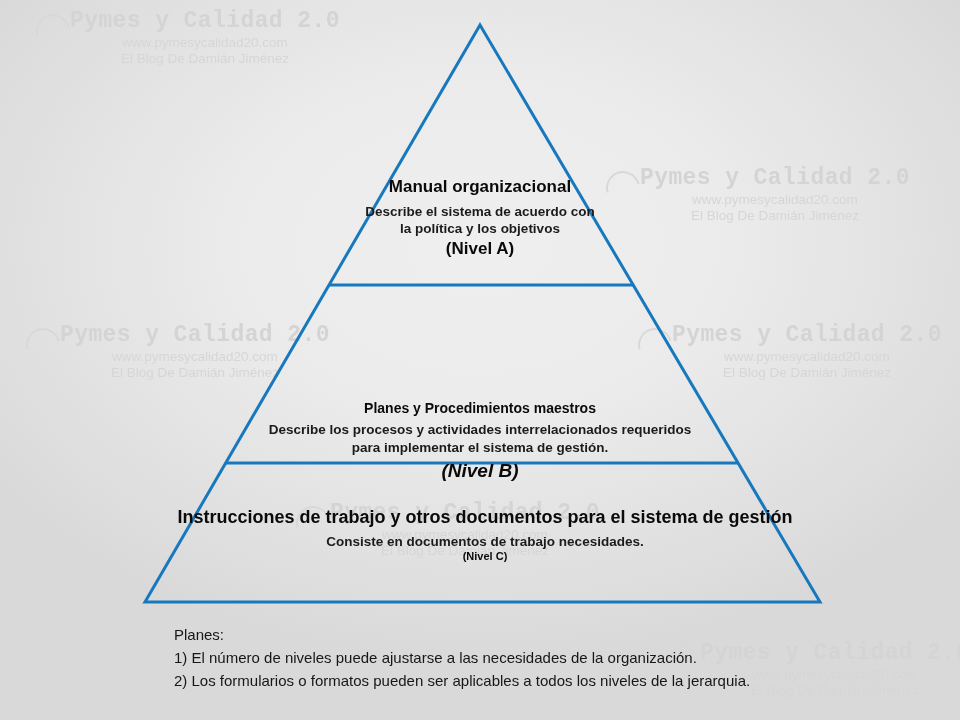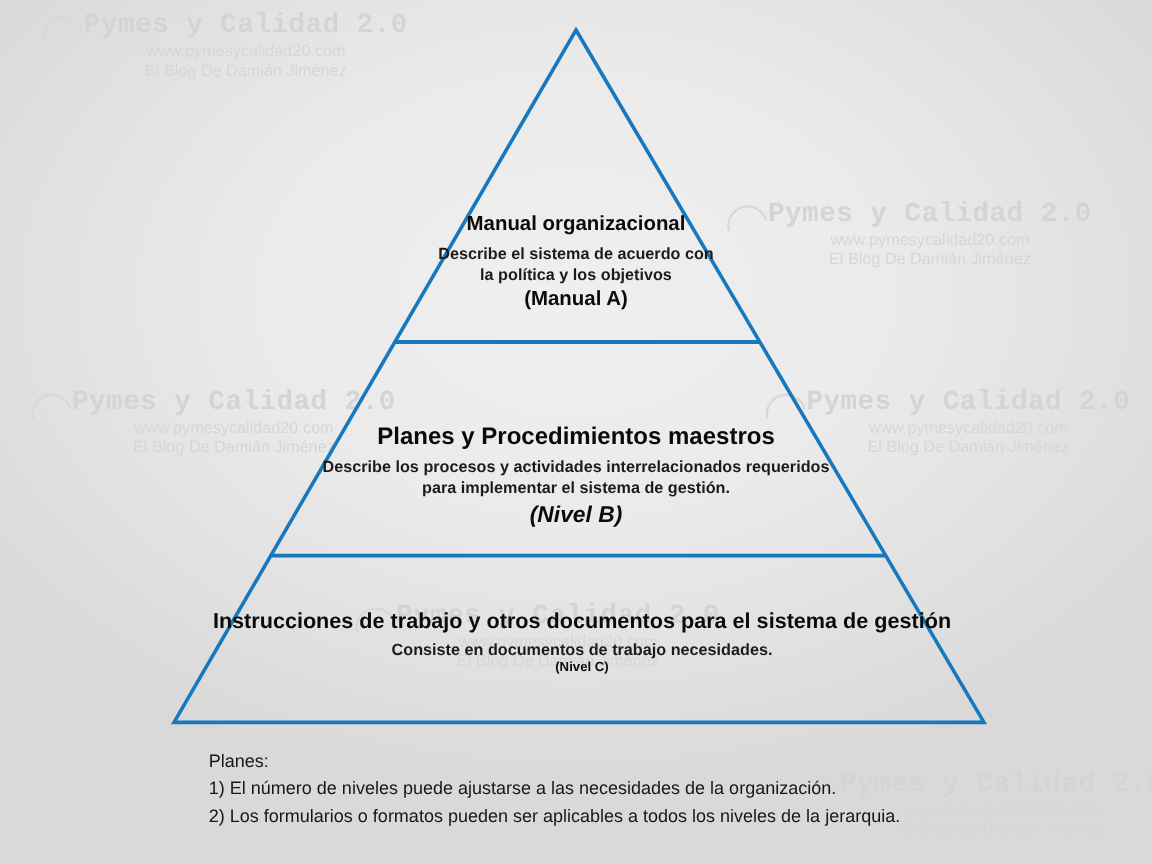--- a/index.html
+++ b/index.html
@@ -98,21 +98,21 @@
   }
 
   
   #tier-a { left: 310px; top: 178px; width: 340px; }
   #tier-a .t-head  { font-size: 17px; line-height: 1.1; }
   #tier-a .t-body  { font-size: 13.5px; line-height: 1.28; margin-top: 6px; }
   #tier-a .t-level { font-size: 17px; line-height: 1.1; margin-top: 3px; }
 
   
   #tier-b { left: 255px; top: 353px; width: 450px; }
-  #tier-b .t-head  { font-size: 20px; line-height: 1.1; }
+  #tier-b .t-head  { font-size: 14px; line-height: 1.1; margin-top: 48px; }
   #tier-b .t-body  { font-size: 13.5px; line-height: 1.3; margin-top: 5px; }
   #tier-b .t-level { font-size: 19px; line-height: 1.1; margin-top: 5px; font-style: italic; }
 
   
   #tier-c { left: 160px; top: 508px; width: 650px; }
   #tier-c .t-head  { font-size: 18px; line-height: 1.1; }
   #tier-c .t-body  { font-size: 13.5px; line-height: 1.3; margin-top: 5px; }
   #tier-c .t-level { font-size: 11px; line-height: 1.1; margin-top: 0; }
 
   
@@ -174,21 +174,21 @@
     <line id="pyr-div-1" stroke="#1878BE" stroke-width="3.2" x1="329.04679376083186" x2="633.2062391681109" y1="285" y2="285"></line>
     <line id="pyr-div-2" stroke="#1878BE" stroke-width="3.2" x1="225.70190641247834" x2="738.0935875216637" y1="463" y2="463"></line>
   </svg>
 
   <div class="tier" id="tier-a">
     <div class="t-head">Manual organizacional</div>
     <div class="t-body">
       <div>Describe el sistema de acuerdo con</div>
       <div>la política y los objetivos</div>
     </div>
-    <div class="t-level">(Manual A)</div>
+    <div class="t-level">(Nivel A)</div>
   </div>
 
   <div class="tier" id="tier-b">
     <div class="t-head">Planes y Procedimientos maestros</div>
     <div class="t-body">
       <div>Describe los procesos y actividades interrelacionados requeridos</div>
       <div>para implementar el sistema de gestión.</div>
     </div>
     <div class="t-level">(Nivel B)</div>
   </div>

